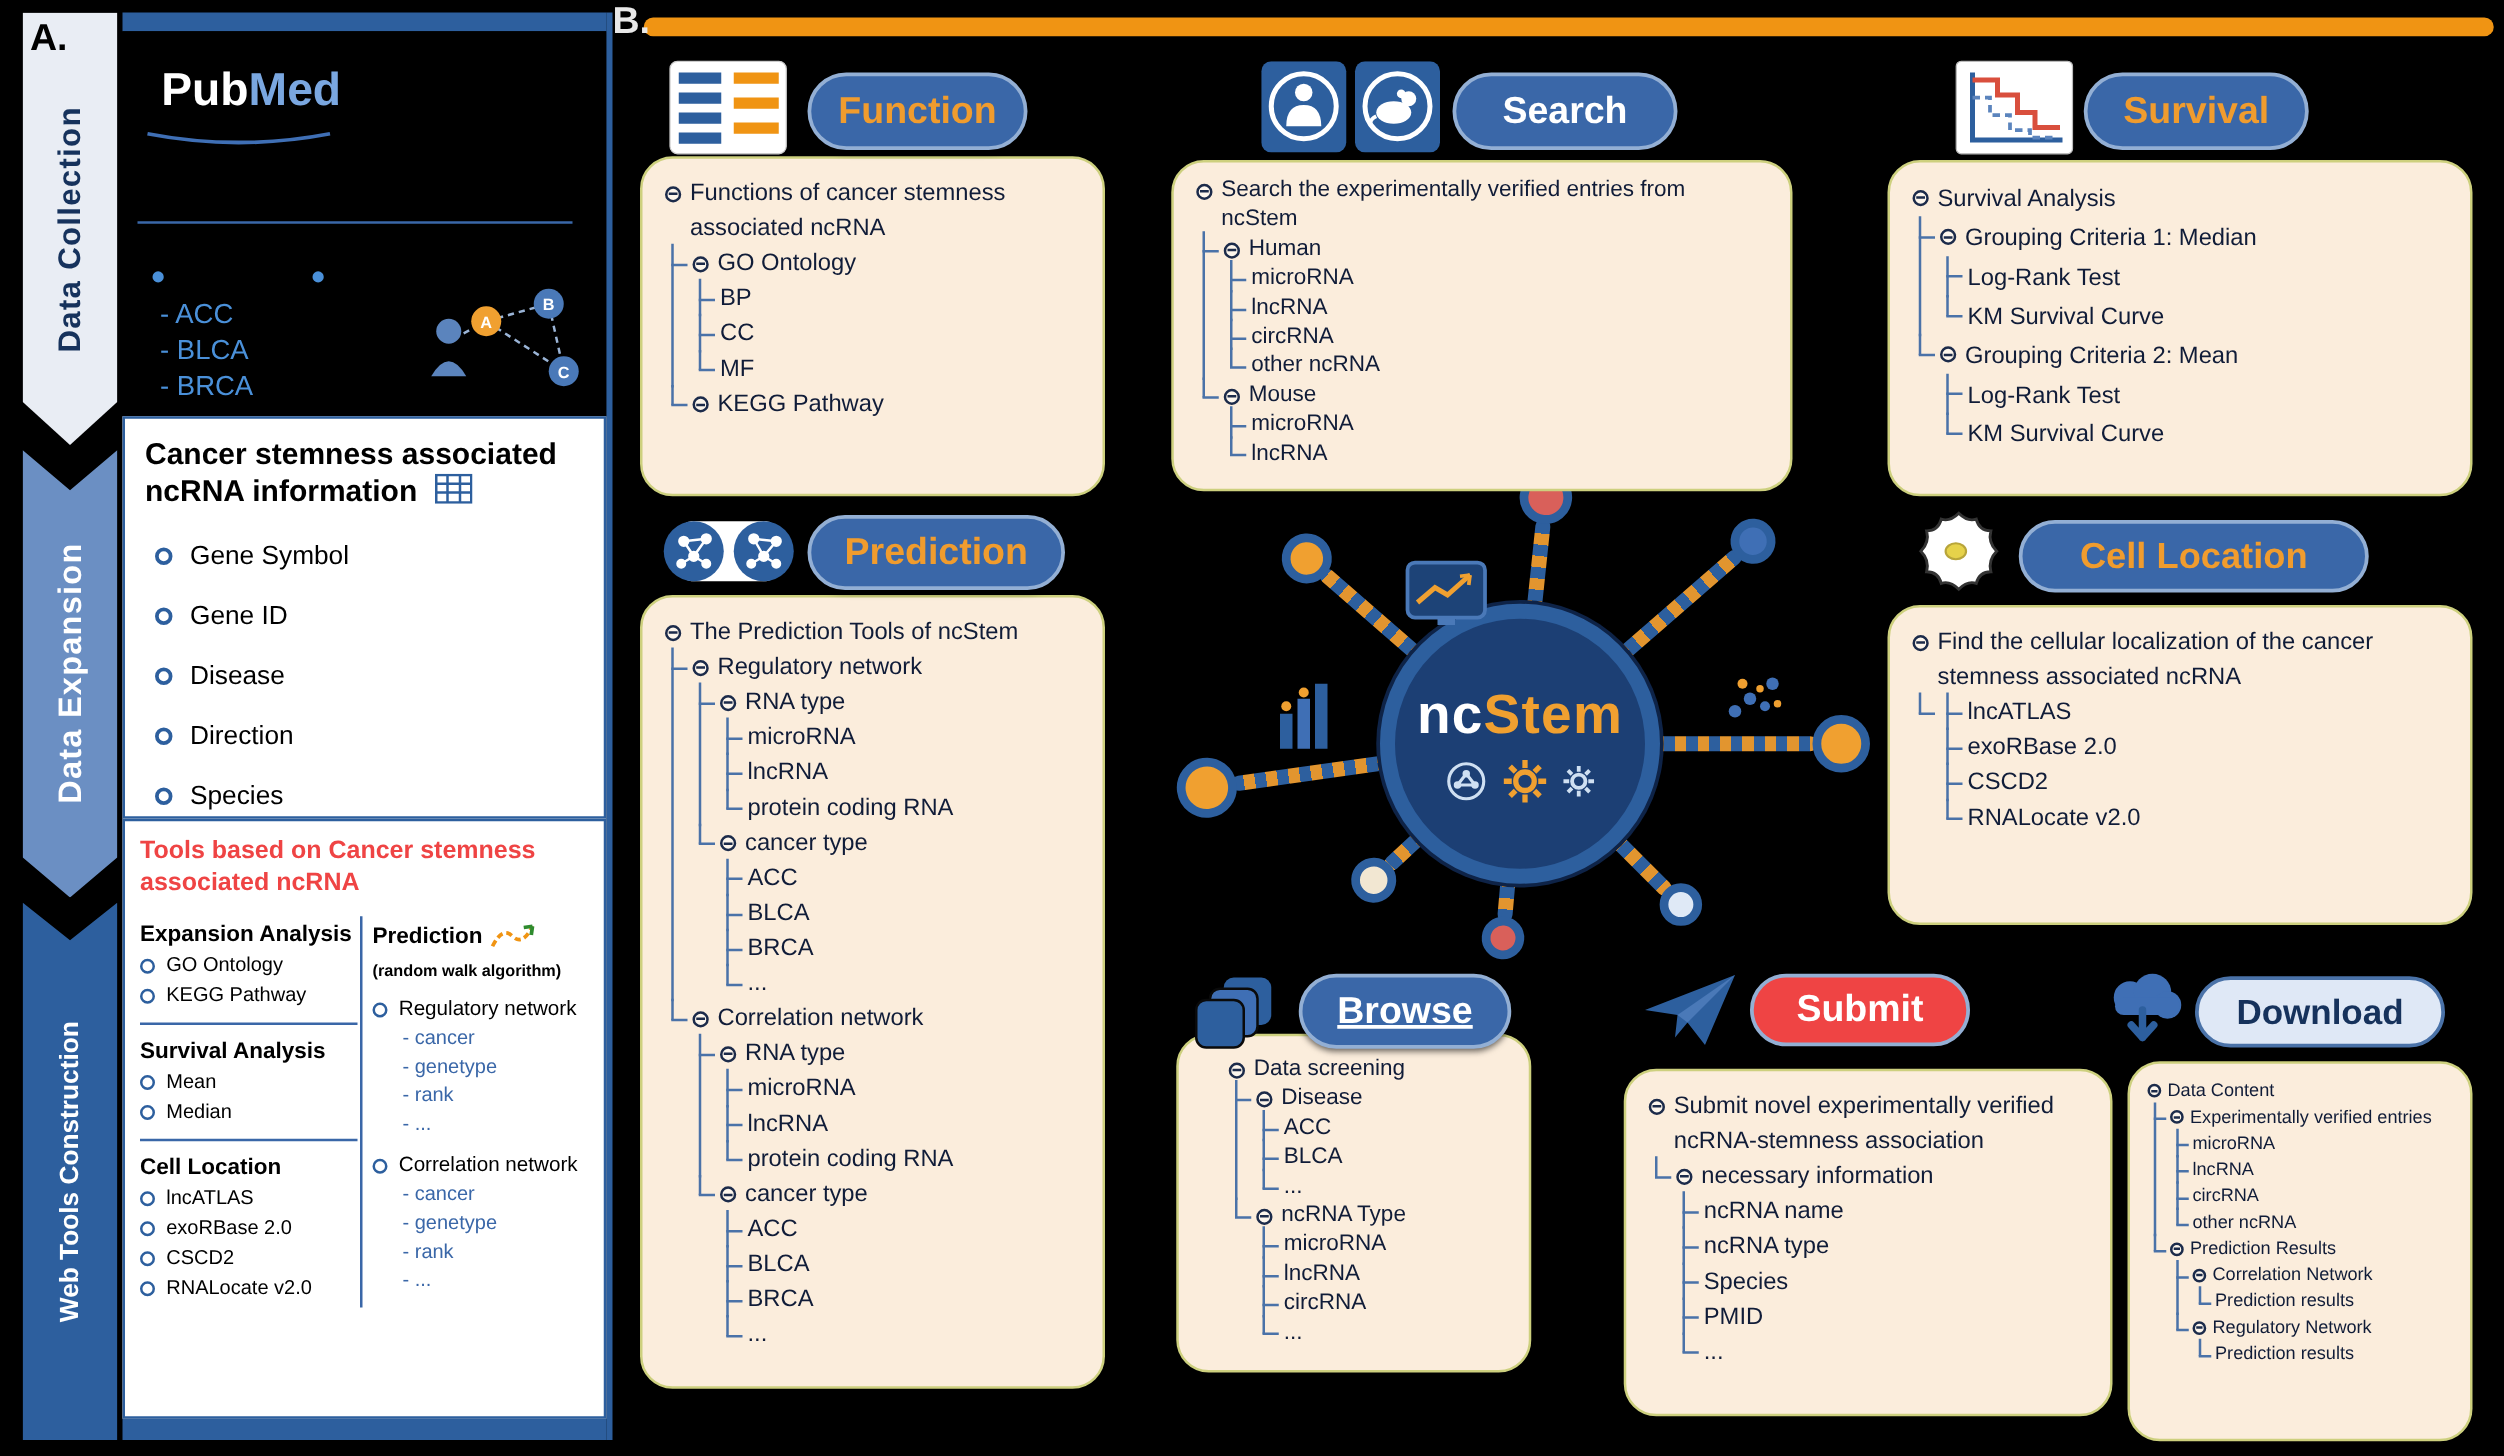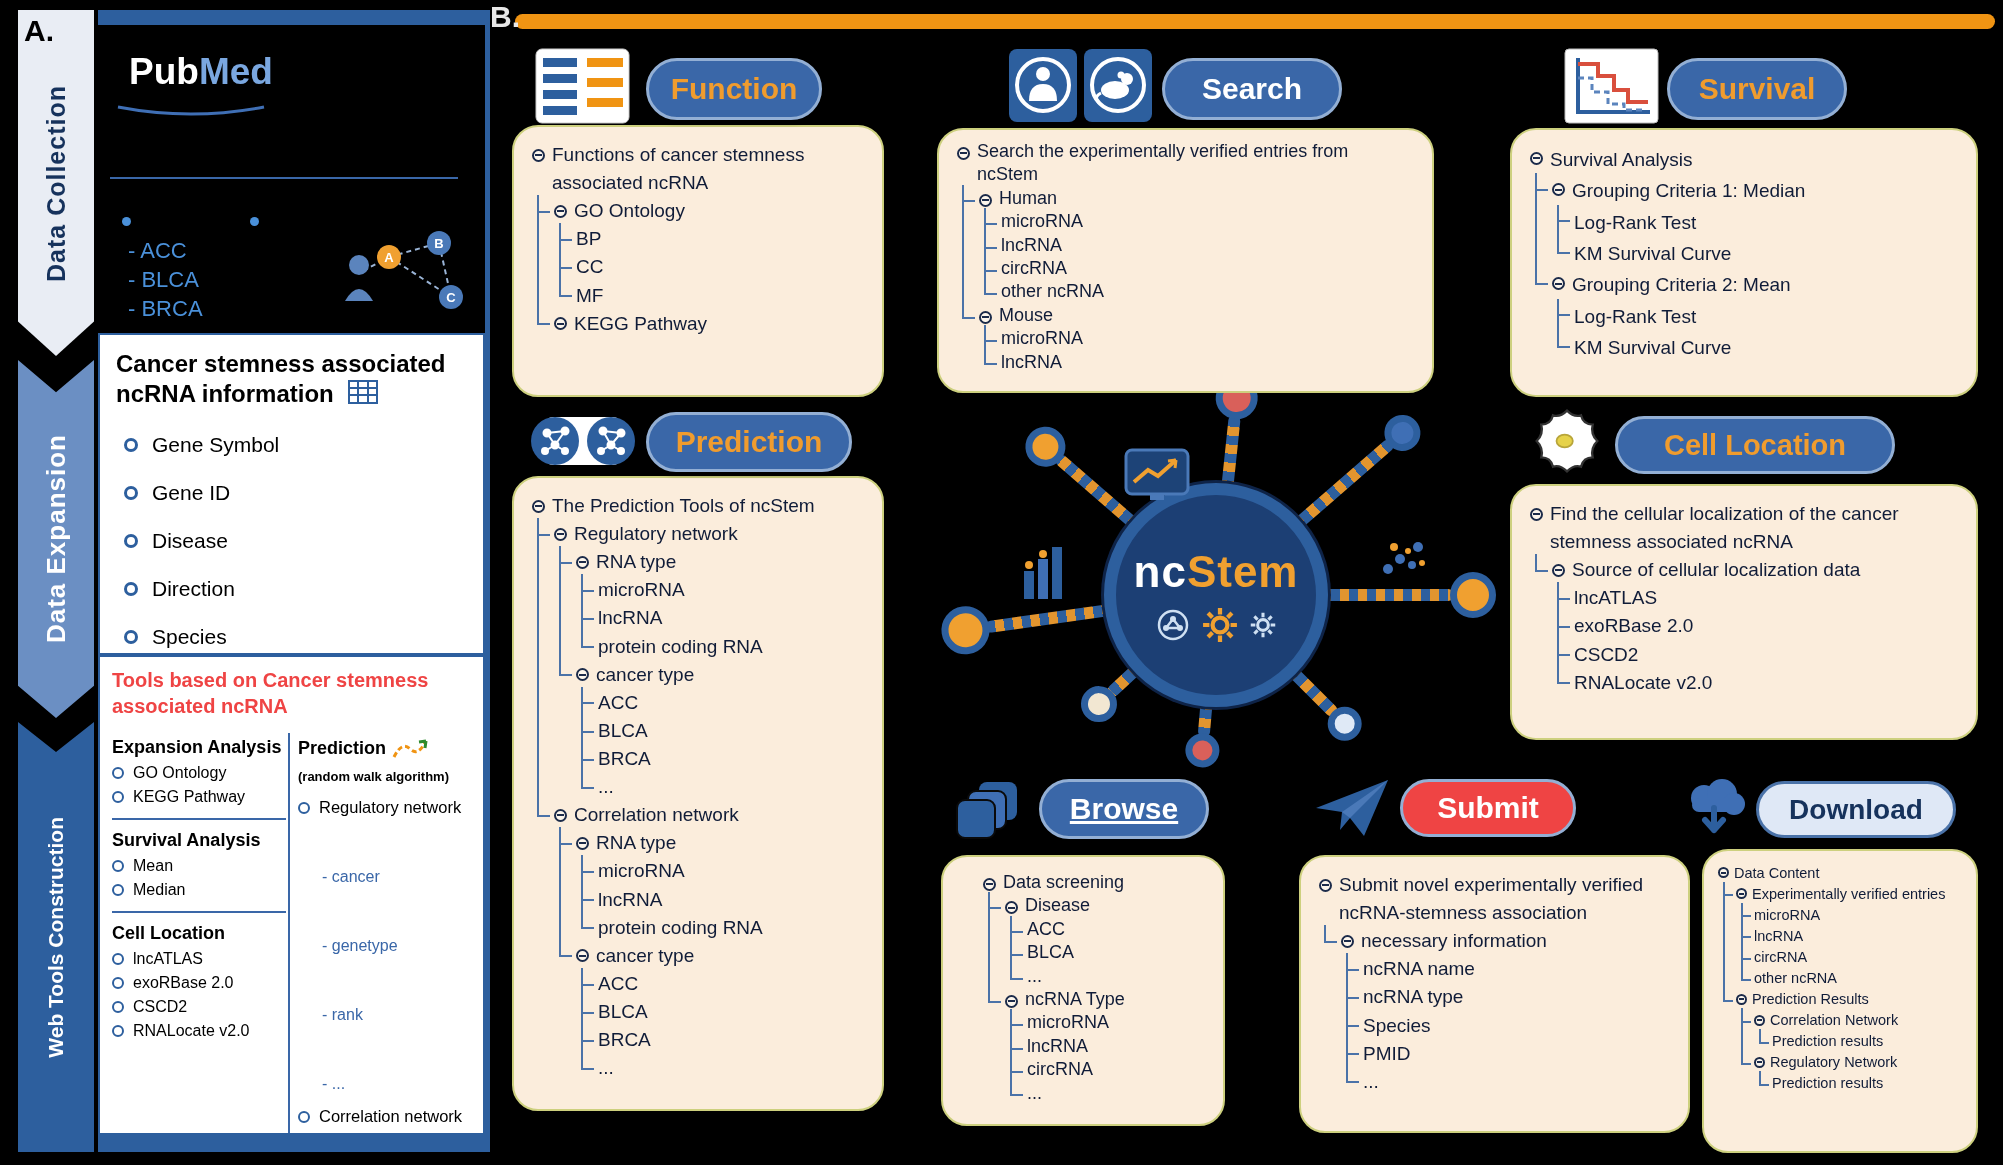--- a/index.html
+++ b/index.html
@@ -58,21 +58,21 @@
   .sec-items .li-row { margin:6px 0; }
   .sec-items .li-text { font-size:16px; color:#000; }
   .hdiv { border-top:2px solid #3a67a8; margin:12px 0 2px; }
   .pred-title { display:flex; align-items:center; gap:6px; margin-top:8px; }
   .pred-sub { font-size:13px; font-weight:bold; color:#000; margin:8px 0 10px; }
   .pred-group { margin-top:14px; }
   .pred-group > .li-row { margin:4px 0; display:flex; align-items:center; }
   .pred-group > .li-row .li-text { font-size:16.5px; color:#000; }
   .subitems { padding-left:24px; }
   .subitems .li-row { margin:5px 0; }
-  .subitems .li-text { font-size:16px; color:#3a67a8;margin-top:46px; }
+  .subitems .li-text { font-size:16px; color:#3a67a8; }
 
   
   .li-row { display:flex; align-items:center; }
   .li-bullet { flex:none; width:12px; height:12px; box-sizing:border-box;
                border:2.5px solid #2d5f9e; border-radius:50%; margin-right:9px; background:#fff; }
 
   
   #b-bar { position:absolute; left:515px; top:14px; width:1480px; height:15px; background:#f09413; border-radius:8px; }
   #labelB { position:absolute; left:490px; top:0; font-size:30px; font-weight:bold; color:#e8e8e8; z-index:5; }
 
@@ -99,21 +99,21 @@
   #ic-survival     { left:1564px; top:48px; }
 
   #card-prediction { left:512px;  top:476px; width:372px; height:635px; }
   #pill-prediction { left:646px;  top:412px; width:206px; height:60px; }
   #ic-prediction   { left:527px;  top:414px; }
 
   #card-cellloc    { left:1510px; top:484px; width:468px; height:256px; }
   #pill-cellloc    { left:1615px; top:416px; width:280px; height:58px; font-size:29px; }
   #ic-cellloc      { left:1529px; top:406px; }
 
-  #card-browse     { left:941px;  top:855px; width:284px; height:271px;padding-left:40px; }
+  #card-browse     { left:941px;  top:827px; width:284px; height:271px;padding-left:40px; }
   #pill-browse     { left:1039px; top:779px; width:170px; height:60px;text-decoration:underline; }
   #ic-browse       { left:955px;  top:780px; }
 
   #card-submit     { left:1299px; top:855px; width:391px; height:278px; }
   #pill-submit     { left:1400px; top:779px; width:176px; height:58px; }
   #ic-submit       { left:1314px; top:778px; }
 
   #card-download   { left:1702px; top:849px; width:276px; height:304px; padding:12px 14px; }
   #pill-download   { left:1756px; top:781px; width:200px; height:57px; font-size:28px; }
   #ic-download     { left:1678px; top:772px; }
@@ -818,24 +818,20 @@
     <div class="pill orange" id="pill-cellloc">Cell Location</div>
     <div class="card" id="card-cellloc">
       <div class="tree">
           <div class="tnode">
             <div class="trow">
               <span class="tmark"></span>
               <span class="tlabel">Find the cellular localization of the cancer stemness associated ncRNA</span>
             </div>
             <div class="tkids">
               <div class="tnode">
-                <div class="trow">
-                  <span class="tmark"></span>
-                  <span class="tlabel">Source of cellular localization data</span>
-                </div>
                 <div class="tkids">
                   <div class="tnode">
                     <div class="trow">
                       <span class="tlabel">lncATLAS</span>
                     </div>
                   </div>
                   <div class="tnode">
                     <div class="trow">
                       <span class="tlabel">exoRBase 2.0</span>
                     </div>

